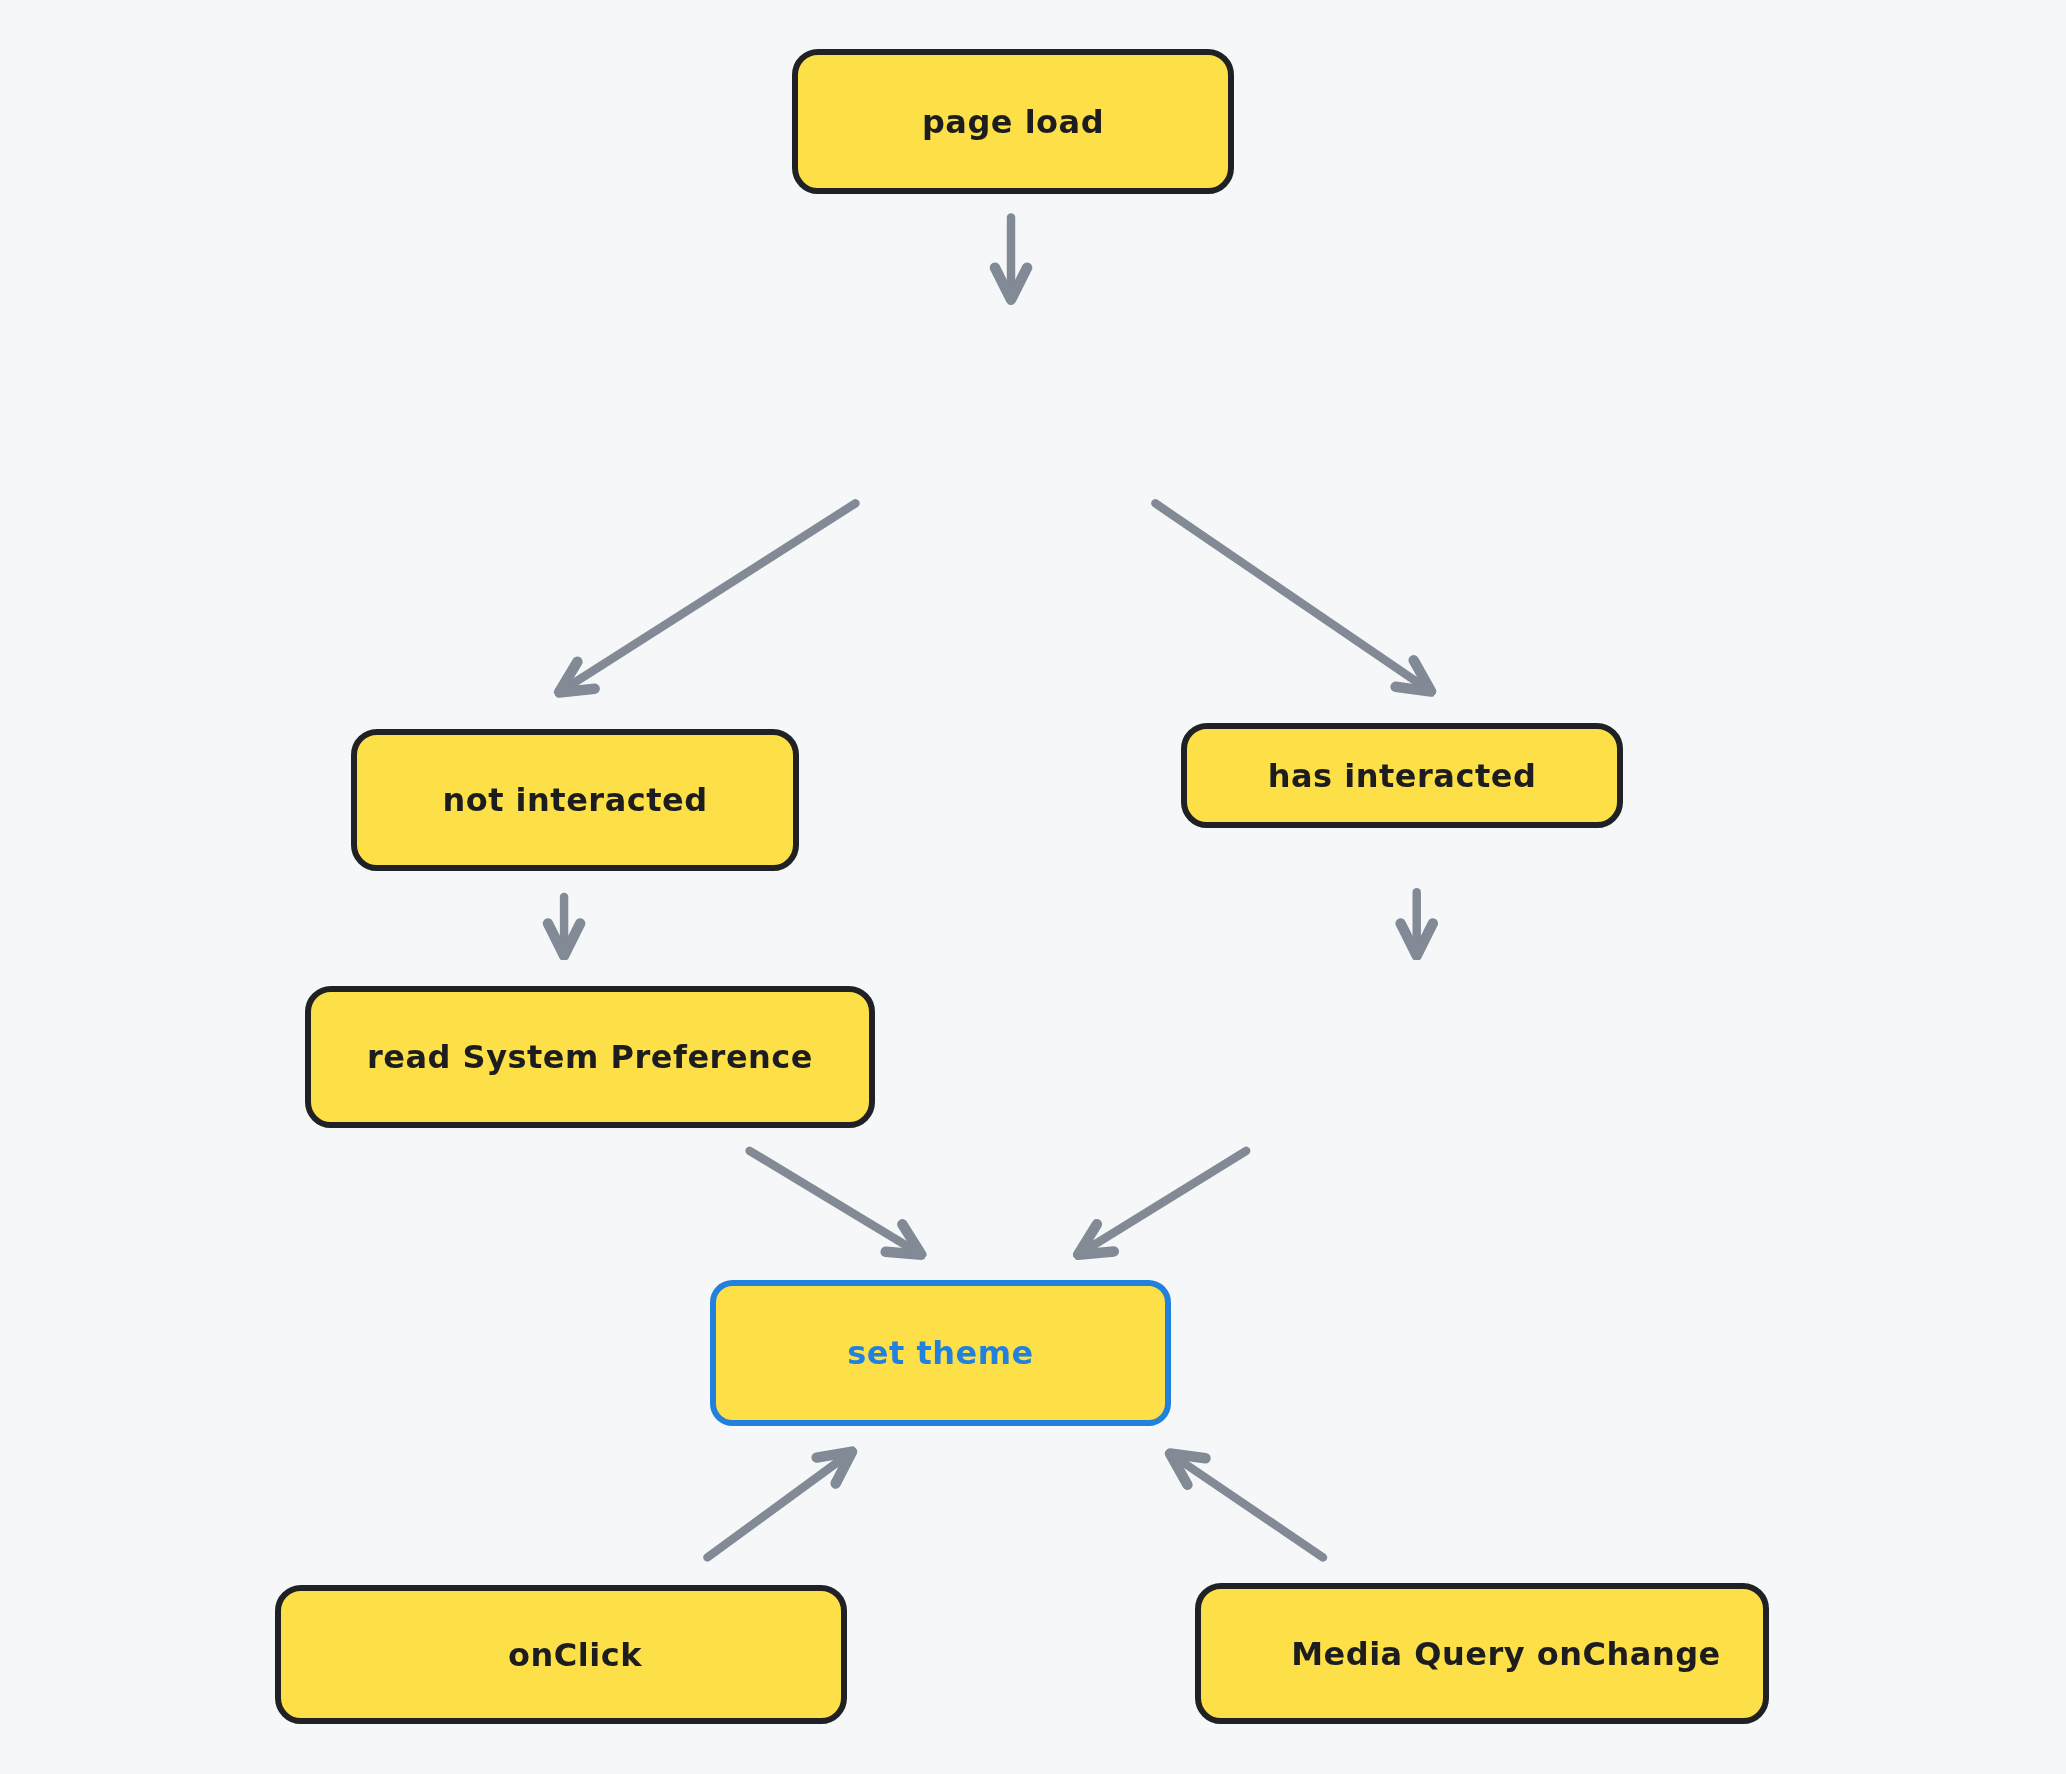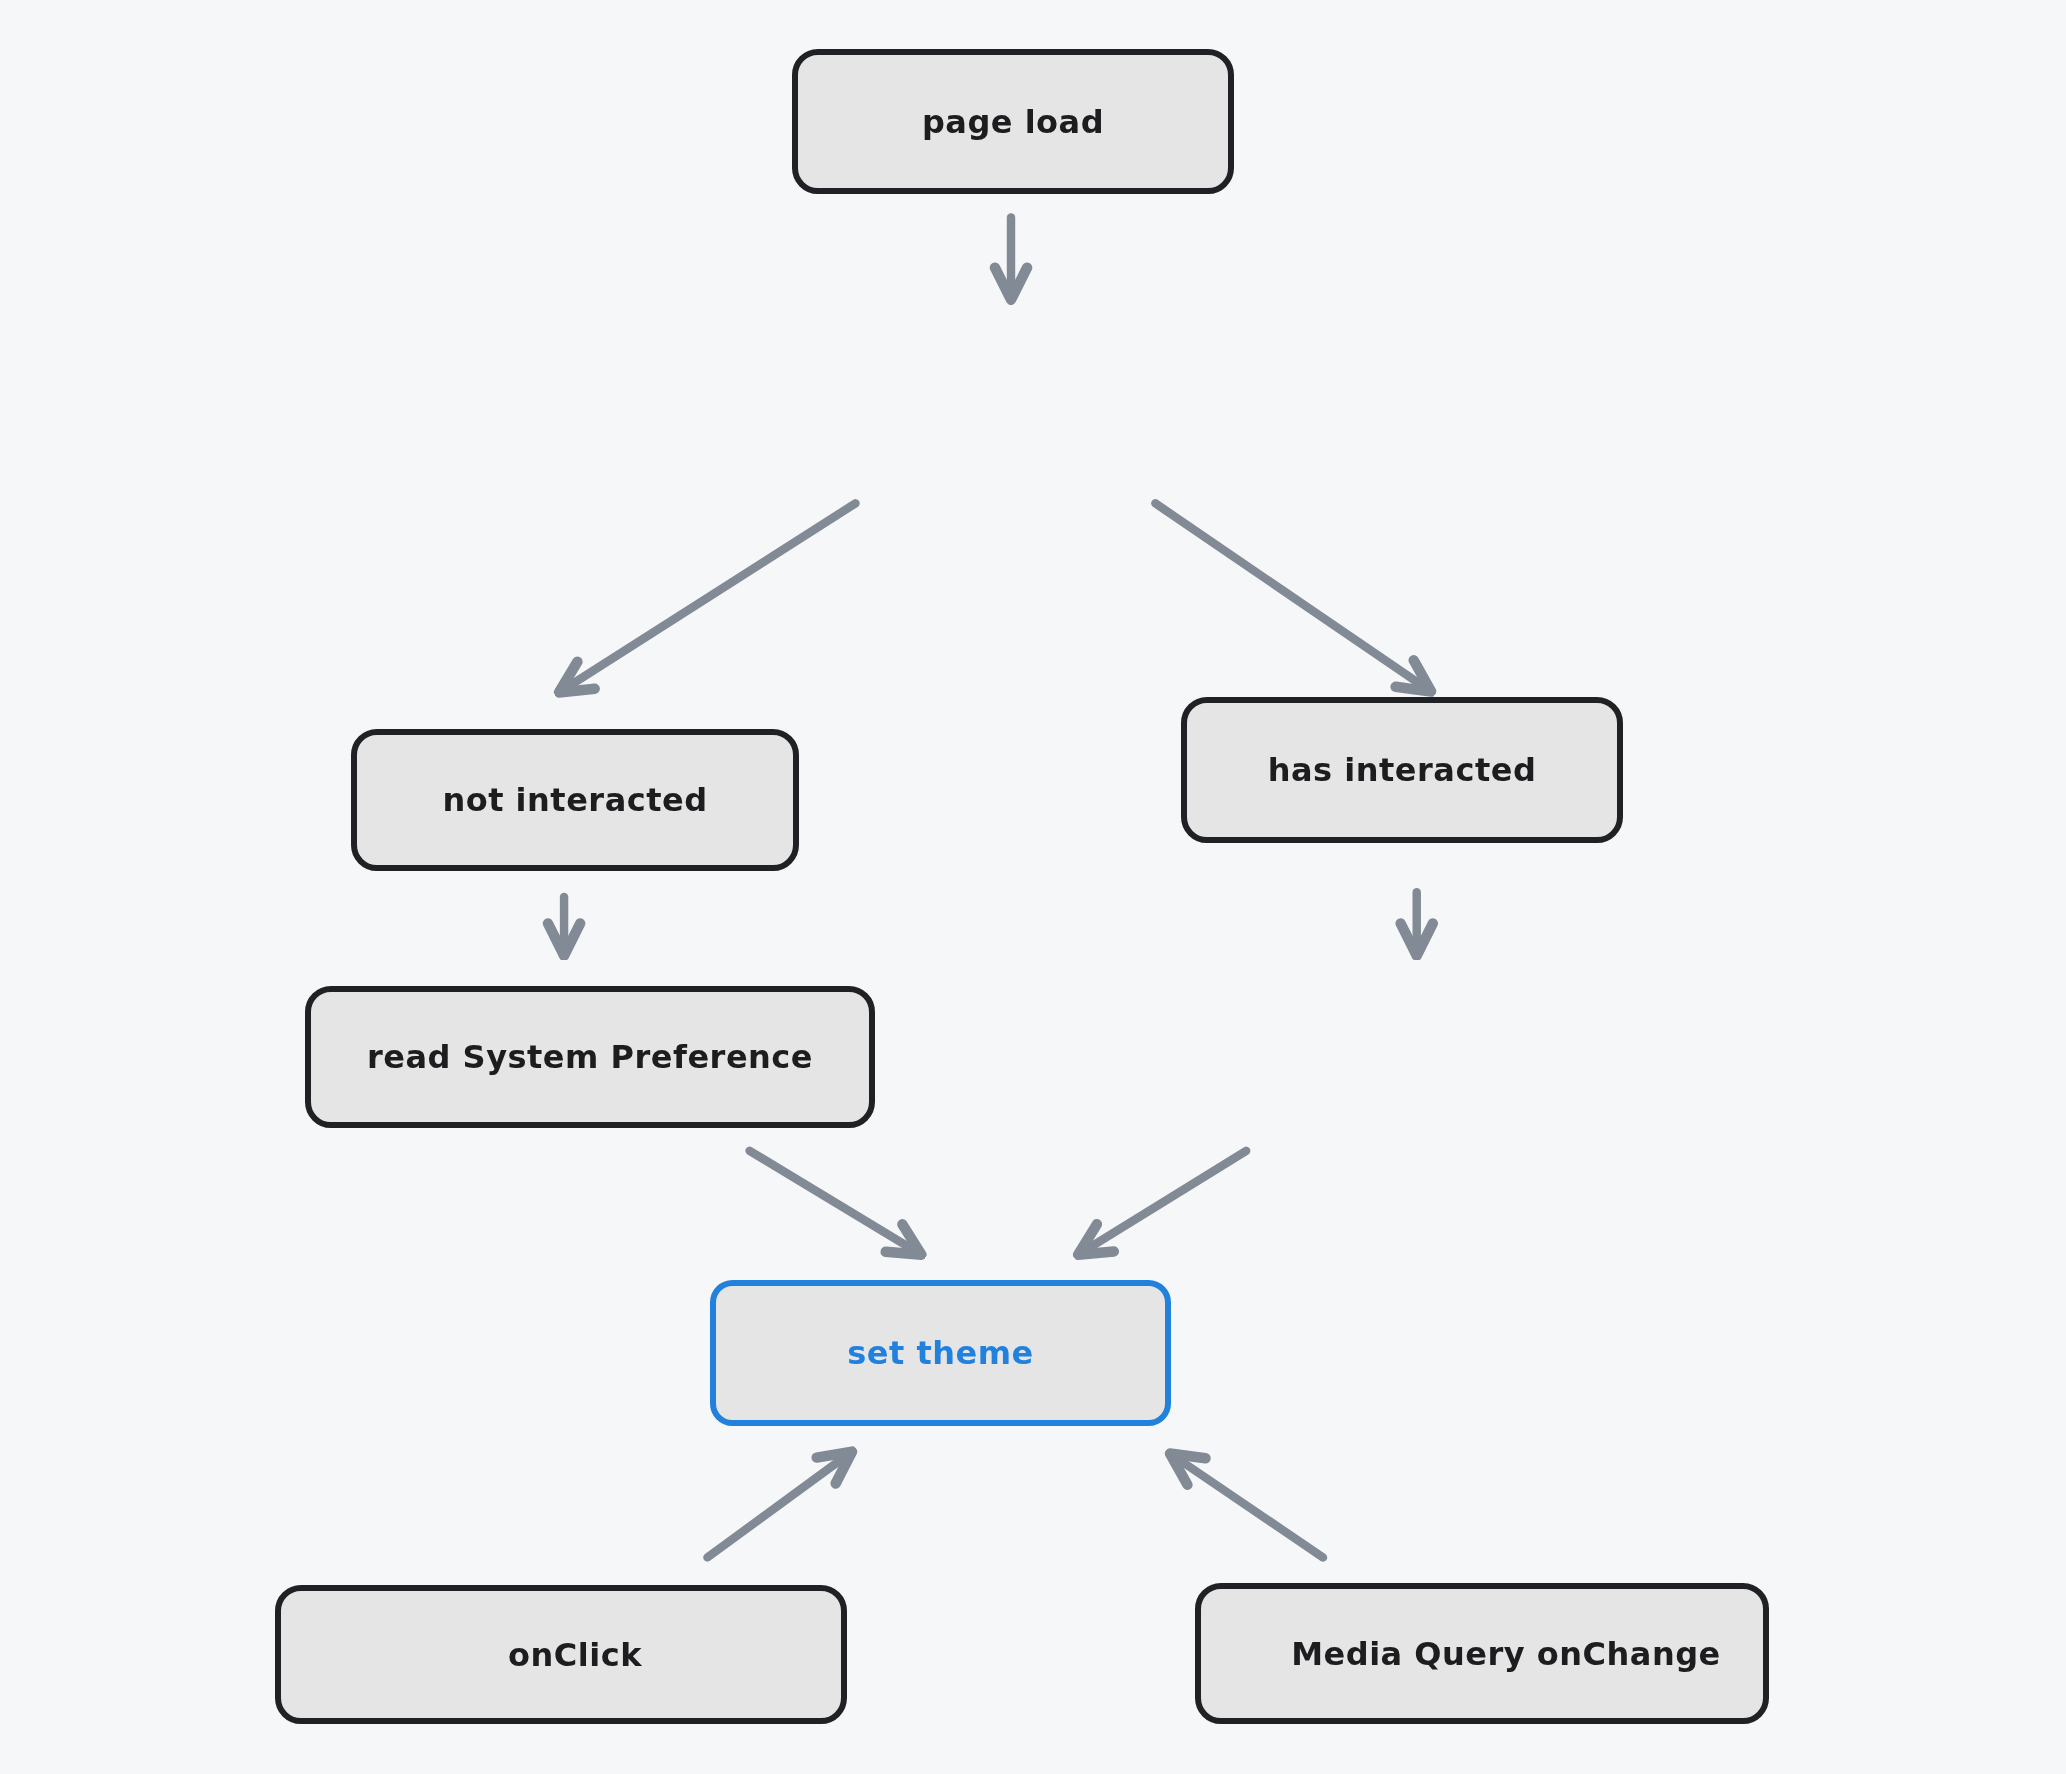--- a/index.html
+++ b/index.html
@@ -23,41 +23,41 @@
     position: absolute;
     inset: 0;
     width: 2067px;
     height: 1775px;
   }
   .node {
     position: absolute;
     box-sizing: border-box;
     border: 6.6px solid #202124;
     border-radius: 26px;
-    background: #e5e5e5;
+    background: #fde047;
     display: flex;
     align-items: center;
     justify-content: center;
     color: #1d1d20;
     font-size: 32px;
     font-weight: 700;
     letter-spacing: 0.5px;
     white-space: nowrap;
   }
   .node.accent {
     border-color: #2181dd;
     color: #2181dd;
     border-radius: 22.5px;
     text-align: right;
   }
   
   #n-page-load            { left: 792px;  top: 49px;   width: 442px; height: 145px; }
   #n-check-local-storage  { left: 789px;  top: 330px;  width: 440px; height: 145px; }
   #n-not-interacted       { left: 351px;  top: 729px;  width: 448px; height: 142px; }
-  #n-has-interacted       { left: 1181px; top: 697px;  width: 442px; height: 146px; }
+  #n-has-interacted       { left: 1181px; top: 723px;  width: 442px; height: 105px; }
   #n-read-system-pref     { left: 277px;  top: 986px; width: 570px; height: 142px; margin-left: 28px; }
   #n-read-local-storage   { left: 1145px; top: 984px; width: 563px; height: 141px; }
   #n-set-theme            { left: 710px;  top: 1280px; width: 461px; height: 146px; }
   #n-on-click             { left: 275px;  top: 1585px; width: 572px; height: 139px; padding-left: 28px; }
   #n-media-query-onchange { left: 1195px; top: 1583px; width: 574px; height: 141px; padding-left: 48px; }
 
   .edge {
     stroke: #828a96;
     stroke-width: 9;
     stroke-linecap: round;

